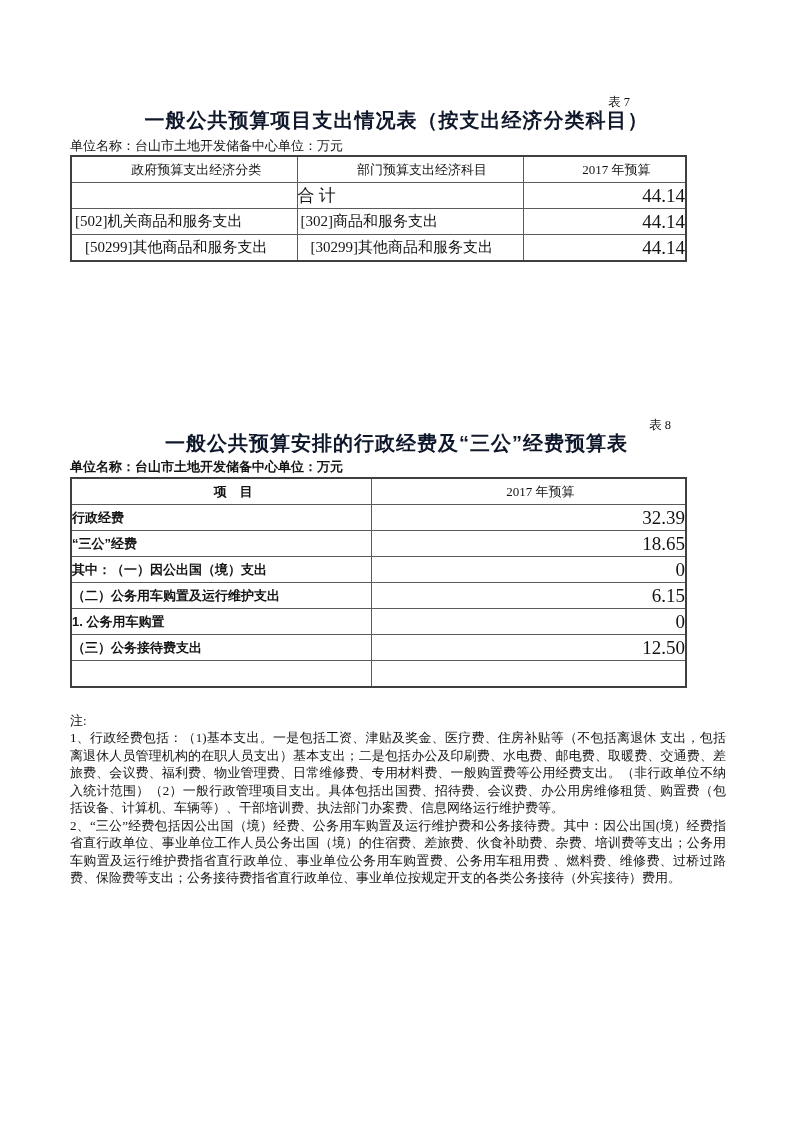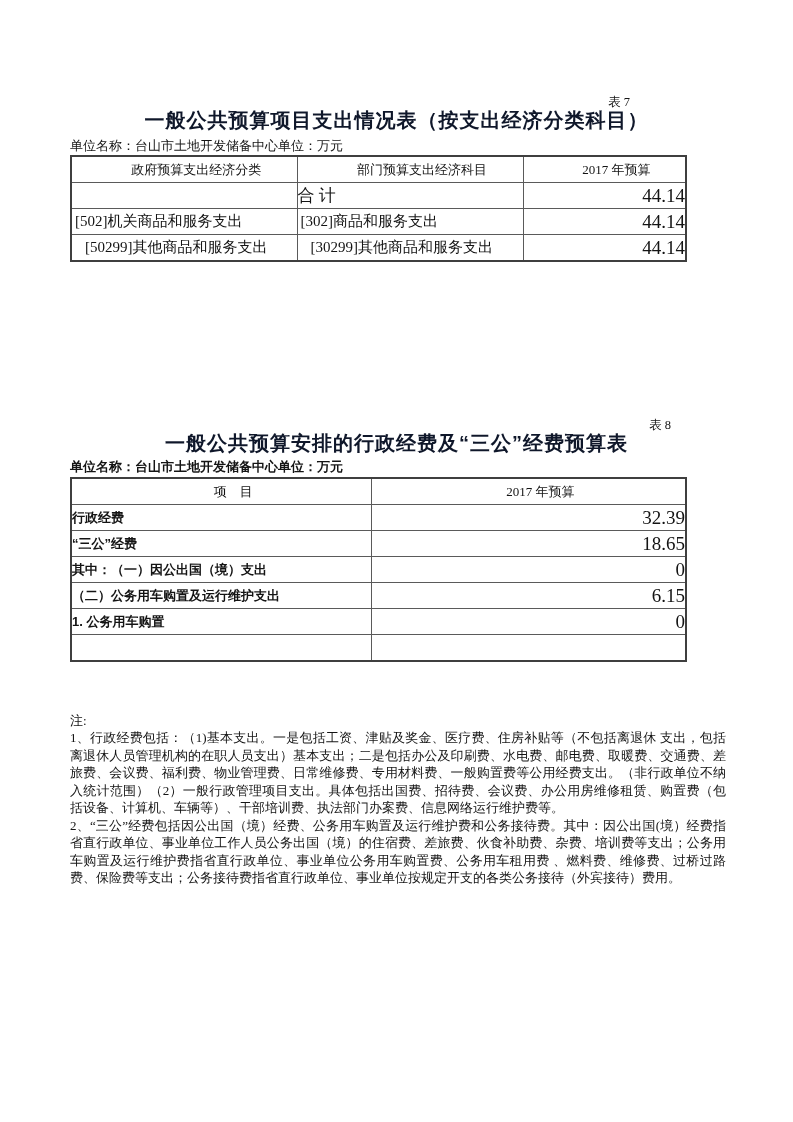--- a/index.html
+++ b/index.html
@@ -58,21 +58,21 @@
     white-space:nowrap;
   }
   .budget th {
     font-weight:normal;
     font-size:13px;
     text-align:center;
     padding-left:24px;
   }
   .t8 th.item-head {
     font-family:"Liberation Sans","DejaVu Sans",sans-serif;
-    font-weight:normal;
+    font-weight:bold;
   }
   td.txt  { font-size:15px; text-align:left; padding-left:3px; }
   td.txt.ind { padding-left:13px; }
   td.ctr  { font-size:17px; text-align:left; }
   td.num  {
     font-size:19px; text-align:right;
     font-family:"Liberation Serif","DejaVu Serif",serif;
   }
   .t8 td.label {
     font-family:"Liberation Sans","DejaVu Sans",sans-serif;
@@ -169,20 +169,24 @@
       </tr>
       <tr>
         <td class="label ind2">（二）公务用车购置及运行维护支出</td>
         <td class="num">6.15</td>
       </tr>
       <tr>
         <td class="label ind3">1. 公务用车购置</td>
         <td class="num">0</td>
       </tr>
       <tr>
+        <td class="label ind2">（三）公务接待费支出</td>
+        <td class="num">12.50</td>
+      </tr>
+      <tr>
         <td class="label ind0"></td>
         <td class="num"></td>
       </tr>
     </tbody>
   </table>
 
   <div class="notes">
     <div class="notes-label">注:</div>
     <p>1、行政经费包括：（1)基本支出。一是包括工资、津贴及奖金、医疗费、住房补贴等（不包括离退休 支出，包括离退休人员管理机构的在职人员支出）基本支出；二是包括办公及印刷费、水电费、邮电费、取暖费、交通费、差旅费、会议费、福利费、物业管理费、日常维修费、专用材料费、一般购置费等公用经费支出。（非行政单位不纳入统计范围）（2）一般行政管理项目支出。具体包括出国费、招待费、会议费、办公用房维修租赁、购置费（包括设备、计算机、车辆等）、干部培训费、执法部门办案费、信息网络运行维护费等。</p>
     <p>2、“三公”经费包括因公出国（境）经费、公务用车购置及运行维护费和公务接待费。其中：因公出国(境）经费指省直行政单位、事业单位工作人员公务出国（境）的住宿费、差旅费、伙食补助费、杂费、培训费等支出；公务用车购置及运行维护费指省直行政单位、事业单位公务用车购置费、公务用车租用费 、燃料费、维修费、过桥过路费、保险费等支出；公务接待费指省直行政单位、事业单位按规定开支的各类公务接待（外宾接待）费用。</p>

